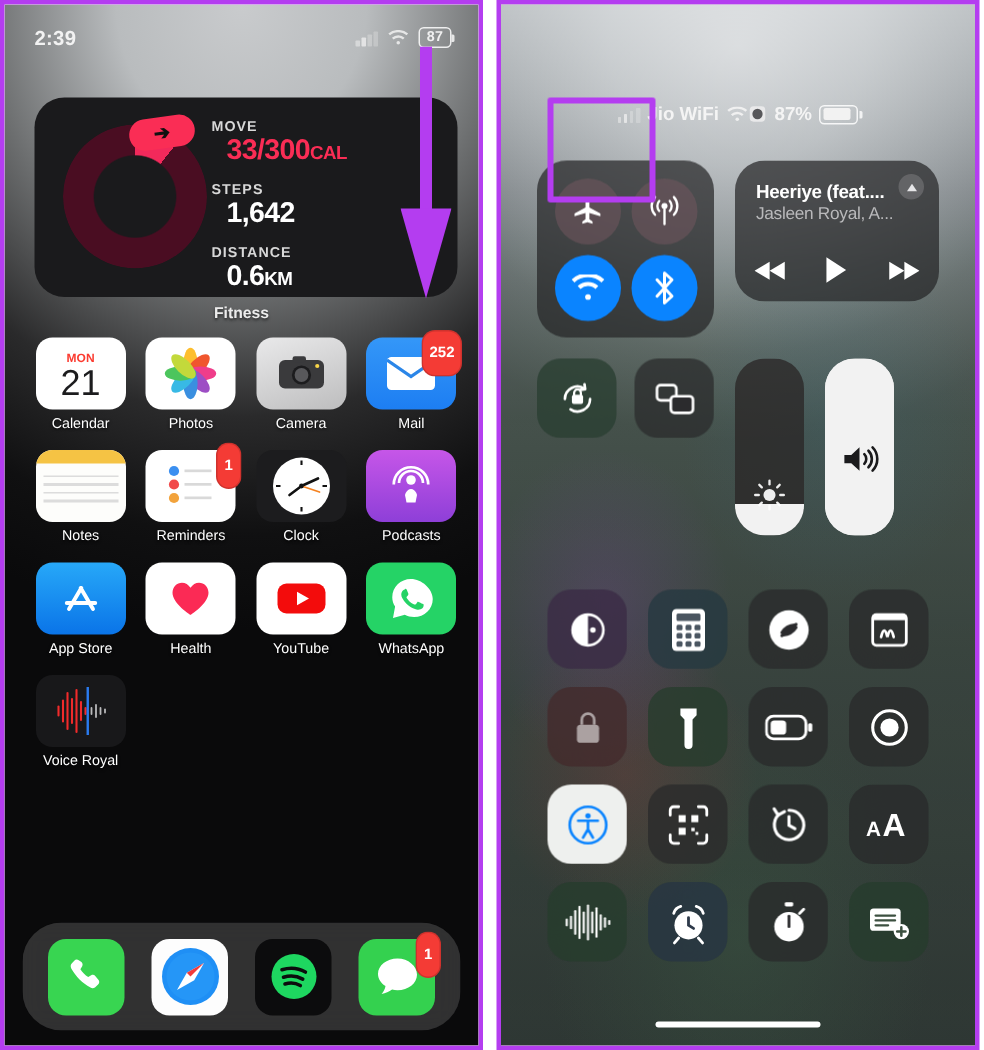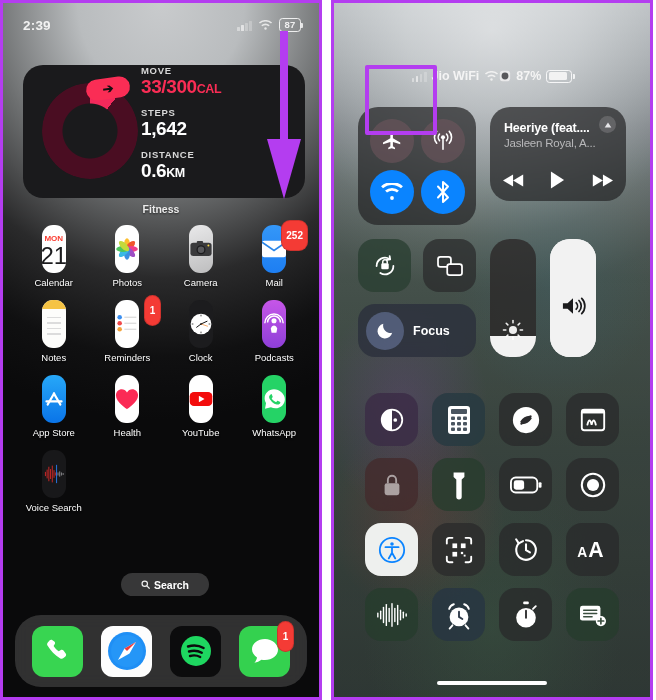--- a/index.html
+++ b/index.html
@@ -59,35 +59,35 @@
     background: conic-gradient(#f2295b 0deg 38deg, #4a0d22 38deg 360deg);
     -webkit-mask: radial-gradient(circle, transparent 0 27px, #000 28px);
             mask: radial-gradient(circle, transparent 0 27px, #000 28px);
   }
   .ring-cap{
     position:absolute; left:63px; top:13px; width:44px; height:21px;
     background:#fa2d55; border-radius:11px; transform:rotate(-8deg);
     display:flex; align-items:center; justify-content:center;
     color:#111; font-size:13px; font-weight:700;
   }
-  .w-stats{ color:#fff; }
+  .w-stats{ padding-top:14px; color:#fff; }
   .w-lbl{ font-size:9.5px; letter-spacing:.7px; font-weight:700; color:#d8d8d8; }
-  .w-val{ font-size:19px; font-weight:700; letter-spacing:-.4px; margin:0 0 9px; }
+  .w-val{ font-size:19px; font-weight:700; letter-spacing:-.4px; margin:0 10px 9px; }
   .w-val.move{ color:#fa2d55; }
   .w-unit{ font-size:12.5px; font-weight:700; }
   .widget-name{
     position:absolute; left:0; right:0; top:200px; text-align:center;
     color:#ececec; font-size:10.5px; font-weight:600; text-shadow:0 1px 2px rgba(0,0,0,.6);
   }
 
   
   .grid { position:absolute; left:14px; top:222px; width:294px;
           display:grid; grid-template-columns:repeat(4,1fr); row-gap:12px; }
   .app { display:flex; flex-direction:column; align-items:center; position:relative; }
-  .ic { width:24px; height:48px; border-radius:11px; position:relative;
+  .ic { width:60px; height:48px; border-radius:11px; position:relative;
         display:flex; align-items:center; justify-content:center; overflow:hidden; }
   .app-lbl{ margin-top:4px; font-size:9.5px; color:#fff; font-weight:500;
             text-shadow:0 1px 2px rgba(0,0,0,.8); white-space:nowrap; }
   .badge{
     position:absolute; top:-5px; right:3px; min-width:17px; height:31px;
     background:#f43b35; border-radius:9px; color:#fff; font-size:10px; font-weight:700;
     display:flex; align-items:center; justify-content:center; padding:0 4px;
     border:1.2px solid rgba(0,0,0,.15);
   }
   .searchpill{
@@ -421,33 +421,24 @@
             </g>
             <g stroke="#b9b9bb" stroke-width="1.2" stroke-linecap="round">
               <line x1="28" y1="15" x2="28" y2="19"></line>
                 <line x1="31" y1="13" x2="31" y2="21"></line>
               <line x1="34" y1="15" x2="34" y2="19"></line>
                 <line x1="37" y1="16" x2="37" y2="18"></line>
             </g>
             <line x1="25.5" y1="1" x2="25.5" y2="33" stroke="#2a7bf0" stroke-width="1.6"></line>
           </svg>
         </div>
-        <div class="app-lbl">Voice Search</div>
+        <div class="app-lbl">Voice Royal</div>
       </div>
     </div>
 
-    <div class="searchpill">
-      <span>
-        <svg width="9" height="9" viewBox="0 0 12 12" fill="none" stroke="#eee" stroke-width="1.6">
-            <circle cx="5" cy="5" r="3.6"></circle>
-            <line x1="7.8" y1="7.8" x2="11" y2="11" stroke-linecap="round"></line>
-          </svg>
-      </span>
-      <span>Search</span>
-    </div>
 
     <div class="dock">
       <div class="app">
         <div class="ic" style="background:#38d551;">
           <svg width="28" height="28" viewBox="0 0 28 28">
               <path d="M8.5 3.2c-.9-.7-2.2-.6-3 .3L3.8 5.4c-.8.9-.9 2.2-.3 3.2 3.2 5.5 7.3 9.6 12.8 12.8 1 .6 2.3.5 3.2-.3l1.9-1.7c.9-.8 1-2.1.3-3l-2.2-2.8c-.6-.8-1.8-1-2.7-.5l-2 1.2c-2.1-1.3-3.9-3.1-5.2-5.2l1.2-2c.5-.9.3-2-.5-2.7L8.5 3.2z" fill="#fff"></path>
             </svg>
         </div>
       </div>
       <div class="app">
@@ -594,28 +585,20 @@
                 <path d="M12.6 12V10.6a2.4 2.4 0 014.8 0V12" stroke-width="1.6"></path>
               </svg>
             </div>
             <div class="tile">
               <svg width="28" height="24" viewBox="0 0 30 26" fill="none" stroke="#fff" stroke-width="1.9">
                 <rect x="2" y="3" width="14" height="11" rx="2.6"></rect>
                 <rect x="12" y="11" width="16" height="12" rx="2.6" fill="#2b2b2d"></rect>
               </svg>
             </div>
           </div>
-          <div class="focus">
-            <div class="focus-circ">
-              <svg width="19" height="19" viewBox="0 0 20 20" fill="#fff">
-                  <path d="M17 12.3A7.6 7.6 0 017.7 3 7.8 7.8 0 1017 12.3z"></path>
-                </svg>
-            </div>
-            <div class="focus-lbl">Focus</div>
-          </div>
         </div>
 
         <div class="sliders">
           <div class="slider">
             <div class="track"></div>
             <div class="fill" style="height:18%;"></div>
             <div class="gi">
               <svg width="22" height="22" viewBox="0 0 24 24" fill="#fff" opacity=".92">
                 <circle cx="12" cy="12" r="4.4"></circle>
                 <g stroke="#fff" stroke-width="1.7" stroke-linecap="round">

